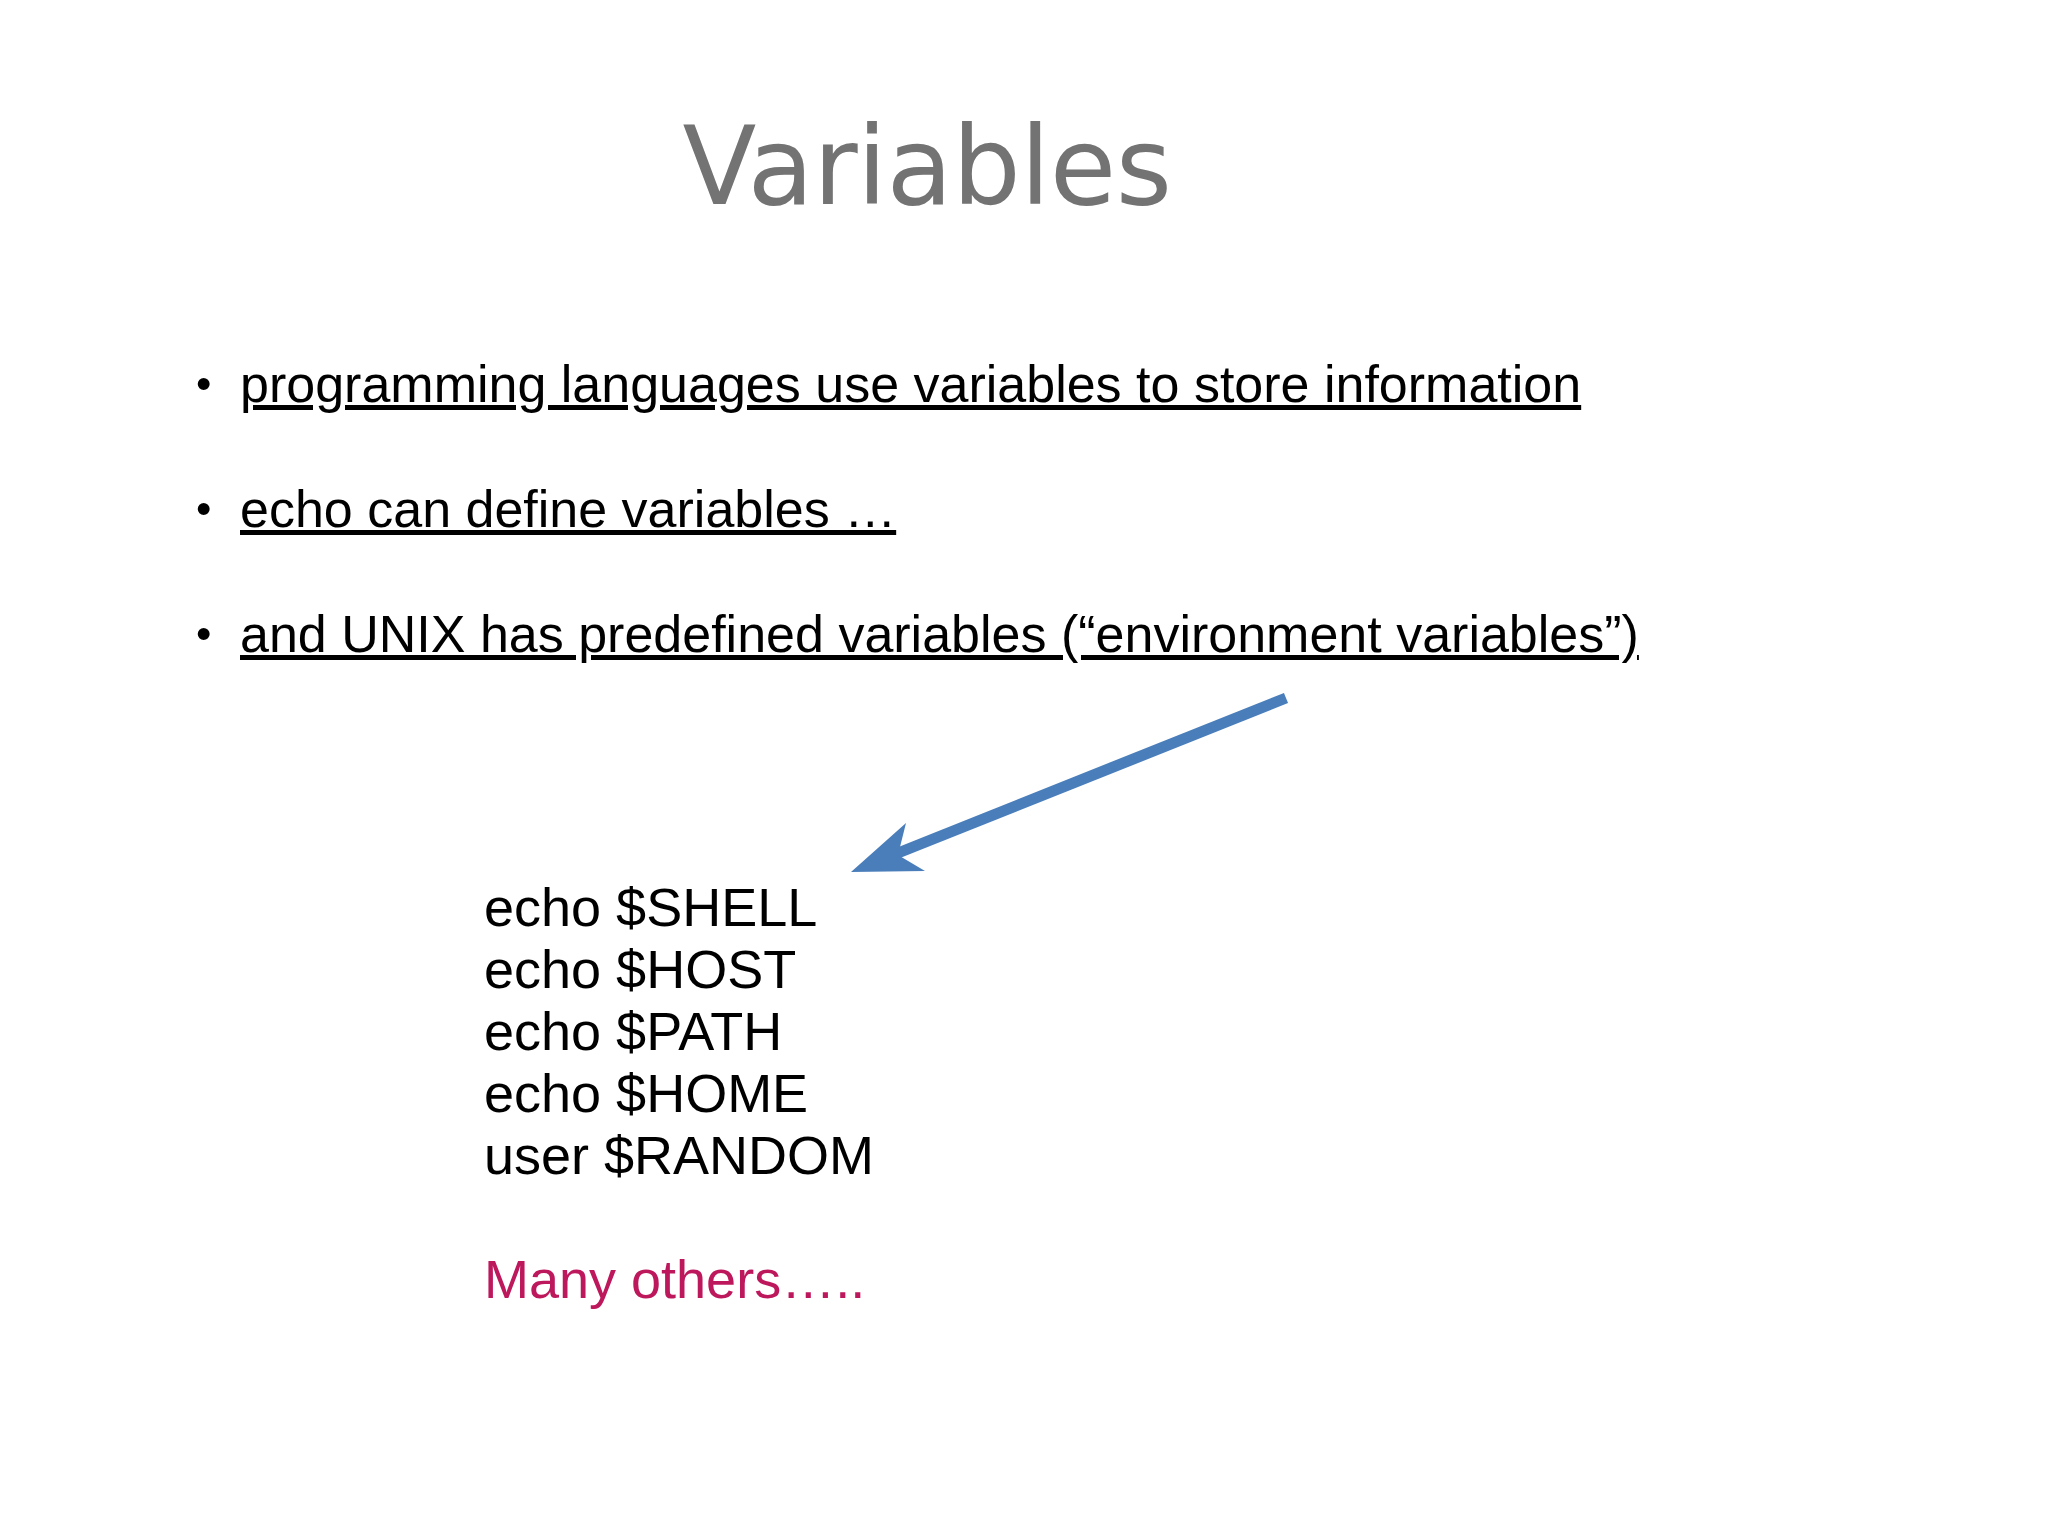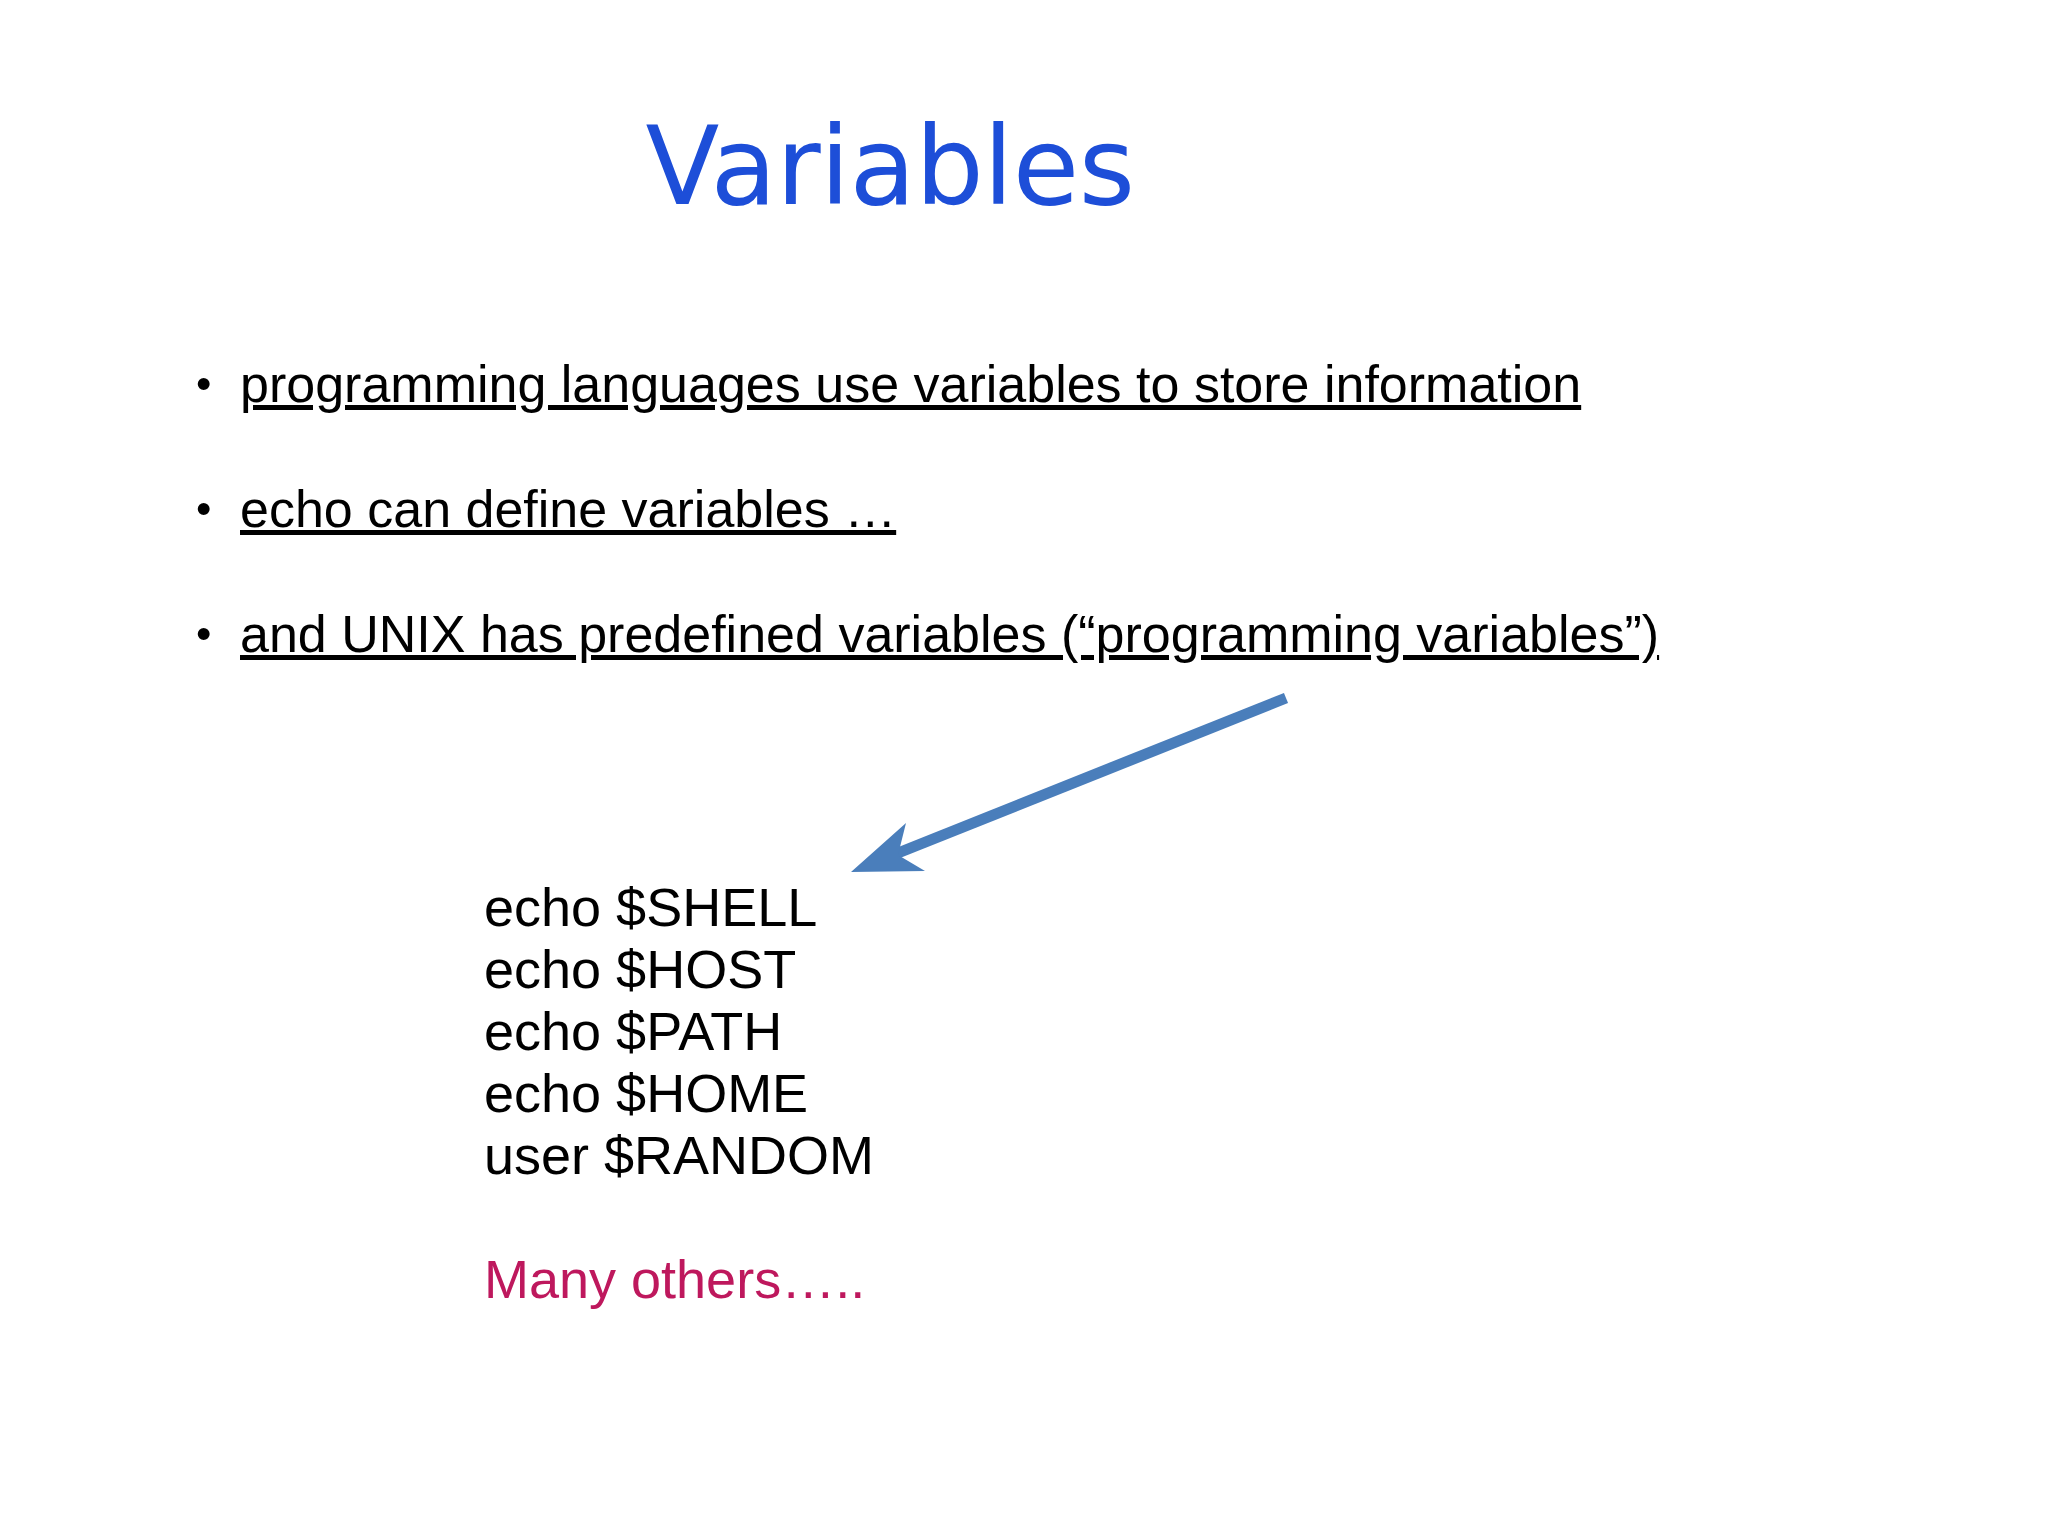--- a/index.html
+++ b/index.html
@@ -24,22 +24,23 @@
   #slide-title {
     position: absolute;
     left: 0;
     top: 108px;
     width: 1780px;
     text-align: center;
     font-family: "DejaVu Sans", sans-serif;
     font-weight: 400;
     font-size: 108px;
     line-height: 1.1;
-    color: #1d4ed8;
+    color: #737373;
     letter-spacing: -0.5px;
+    padding-left: 37px;
   }
 
   
   #bullet-list {
     position: absolute;
     left: 180px;
     top: 352px;
     width: 1760px;
   }
   .bullet-row {
@@ -113,21 +114,21 @@
       <span class="bullet-text">programming languages use variables to store information</span>
     </div>
 
     <div class="bullet-row">
       <span class="bullet-marker">•</span>
       <span class="bullet-text">echo can define variables …</span>
     </div>
 
     <div class="bullet-row">
       <span class="bullet-marker">•</span>
-      <span class="bullet-text">and UNIX has predefined variables (“programming variables”)</span>
+      <span class="bullet-text">and UNIX has predefined variables (“environment variables”)</span>
     </div>
 
   </div>
 
   <div id="command-block">
     <div class="command-line">echo $SHELL</div>
     <div class="command-line">echo $HOST</div>
     <div class="command-line">echo $PATH</div>
     <div class="command-line">echo $HOME</div>
     <div class="command-line">user $RANDOM</div>

